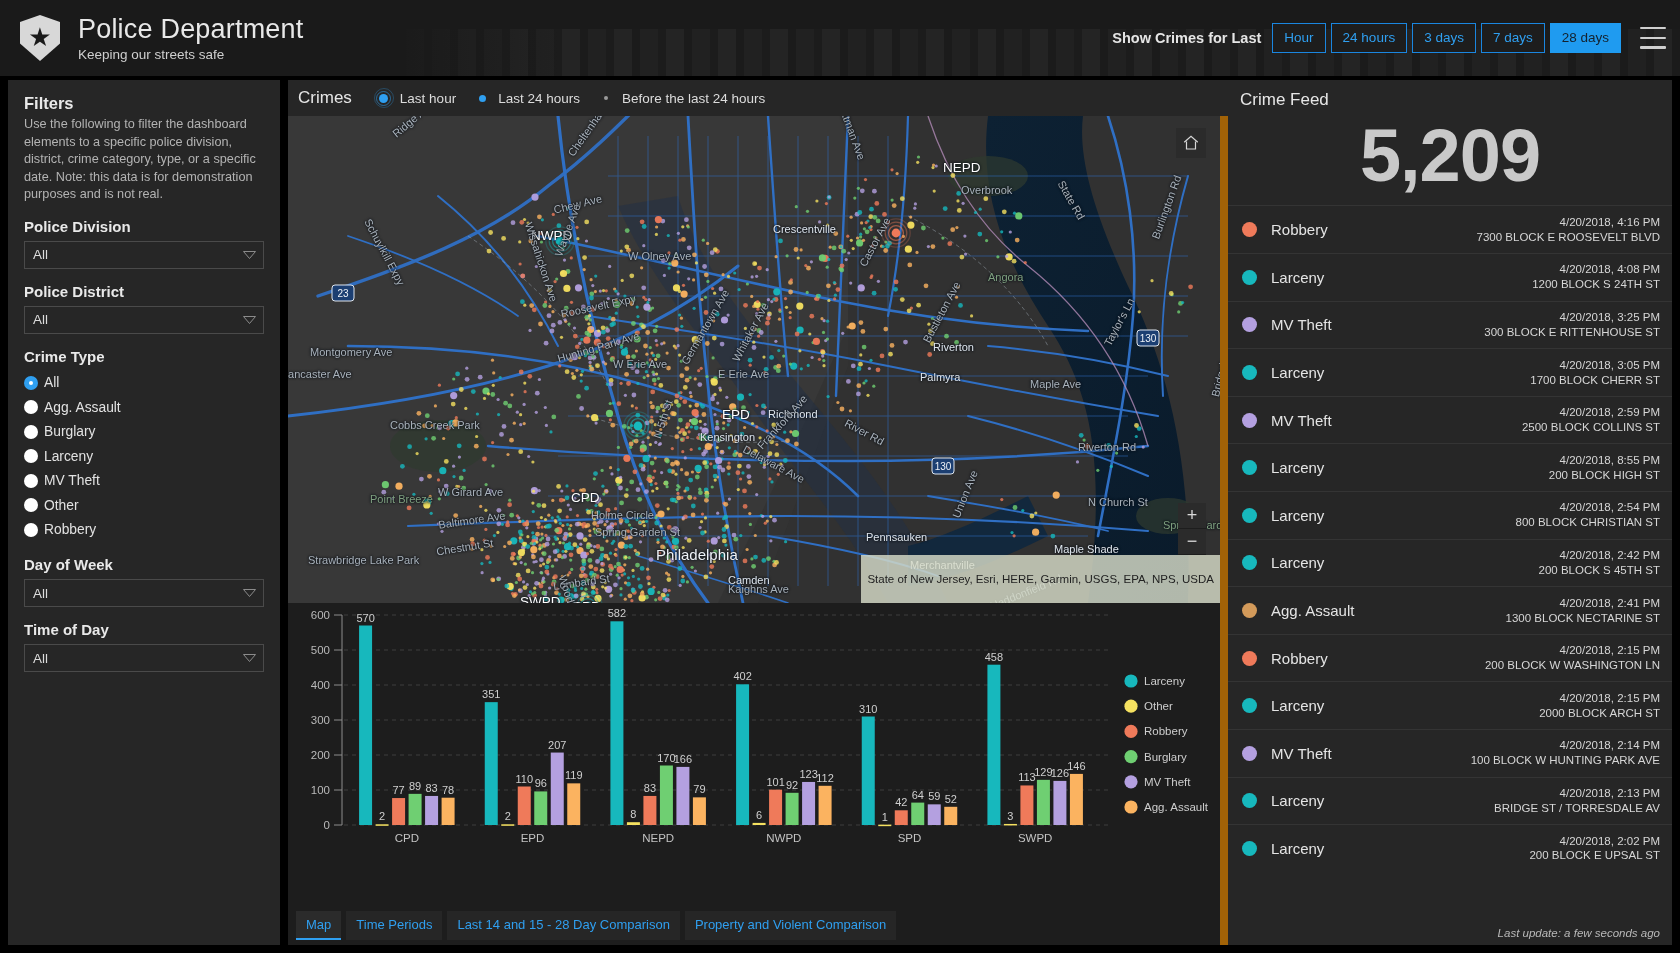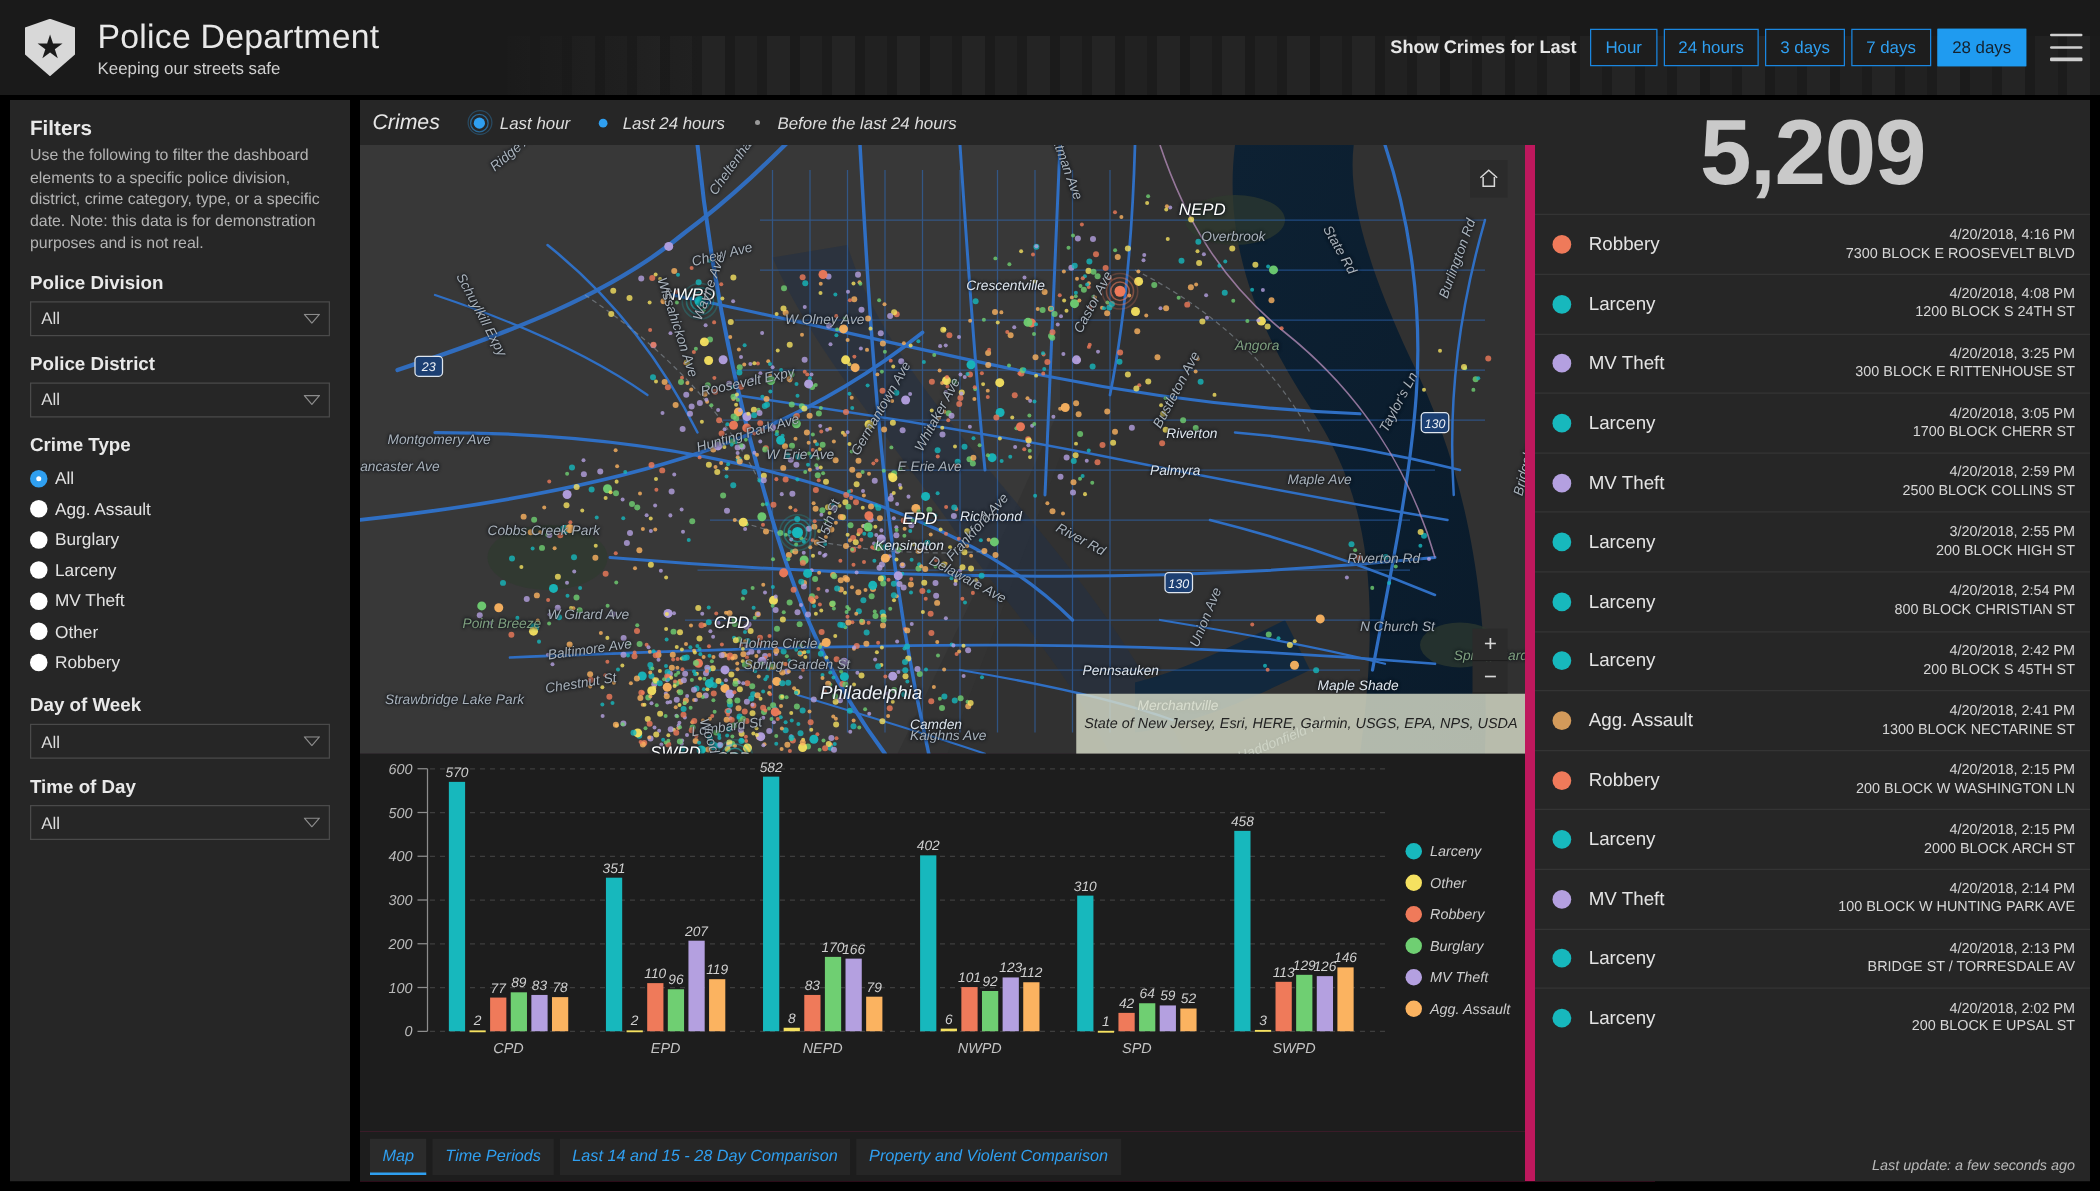--- a/index.html
+++ b/index.html
@@ -85,21 +85,21 @@
   .radio-row { display: flex; align-items: center; height: 24.5px; cursor: pointer; }
   .radio-dot {
     width: 14px; height: 14px; border-radius: 50%; background: #fff; flex: 0 0 auto;
     display: flex; align-items: center; justify-content: center; margin-right: 6px;
   }
   .radio-dot.checked { background: #2f9ff0; }
   .radio-dot.checked::after { content: ""; width: 4px; height: 4px; border-radius: 50%; background: #fff; }
   .radio-label { font-size: 13.8px; color: #e2e2e2; }
 
   
-  .center { position: absolute; left: 288px; top: 80px; width: 1036px; height: 865px; background: #be185d; font-style: italic; }
+  .center { position: absolute; left: 288px; top: 80px; width: 1036px; height: 865px; background: #a16207; }
   .crimes-bar {
     height: 36px; display: flex; align-items: center; padding: 0 0 0 10px; background: #262626;
   }
   .crimes-title { font-size: 17px; color: #e6e6e6; margin-right: 22px; }
   .legend-inline { display: flex; align-items: center; gap: 0; }
   .leg-item { display: flex; align-items: center; margin-right: 16px; }
   .leg-marker { position: relative; width: 20px; height: 20px; display: flex; align-items: center; justify-content: center; margin-right: 6px; }
   .leg-core { width: 9px; height: 9px; border-radius: 50%; background: #2f9ff0; }
   .leg-ring { position: absolute; border-radius: 50%; border: 1.2px solid rgba(47,159,240,.55); }
   .r1 { width: 15px; height: 15px; }
@@ -2128,20 +2128,21 @@
 
     <div class="tabs">
       <div class="tab active">Map</div>
       <div class="tab">Time Periods</div>
       <div class="tab">Last 14 and 15 - 28 Day Comparison</div>
       <div class="tab">Property and Violent Comparison</div>
     </div>
   </div>
 
   <div class="feed">
+    <div class="feed-title">Crime Feed</div>
     <div class="feed-count">5,209</div>
     <div class="feed-list" id="feed-list">
         <div class="feed-row">
           <span class="feed-dot" style="background: rgb(239, 122, 90);"></span>
           <span class="feed-type">Robbery</span>
           <div class="feed-right">
             <div class="feed-time">4/20/2018, 4:16 PM</div>
             <div class="feed-loc">7300 BLOCK E ROOSEVELT BLVD</div>
           </div>
         </div>
@@ -2174,21 +2175,21 @@
           <span class="feed-type">MV Theft</span>
           <div class="feed-right">
             <div class="feed-time">4/20/2018, 2:59 PM</div>
             <div class="feed-loc">2500 BLOCK COLLINS ST</div>
           </div>
         </div>
         <div class="feed-row">
           <span class="feed-dot" style="background: rgb(23, 184, 189);"></span>
           <span class="feed-type">Larceny</span>
           <div class="feed-right">
-            <div class="feed-time">3/20/2018, 2:55 PM</div>
+            <div class="feed-time">4/20/2018, 8:55 PM</div>
             <div class="feed-loc">200 BLOCK HIGH ST</div>
           </div>
         </div>
         <div class="feed-row">
           <span class="feed-dot" style="background: rgb(23, 184, 189);"></span>
           <span class="feed-type">Larceny</span>
           <div class="feed-right">
             <div class="feed-time">4/20/2018, 2:54 PM</div>
             <div class="feed-loc">800 BLOCK CHRISTIAN ST</div>
           </div>

